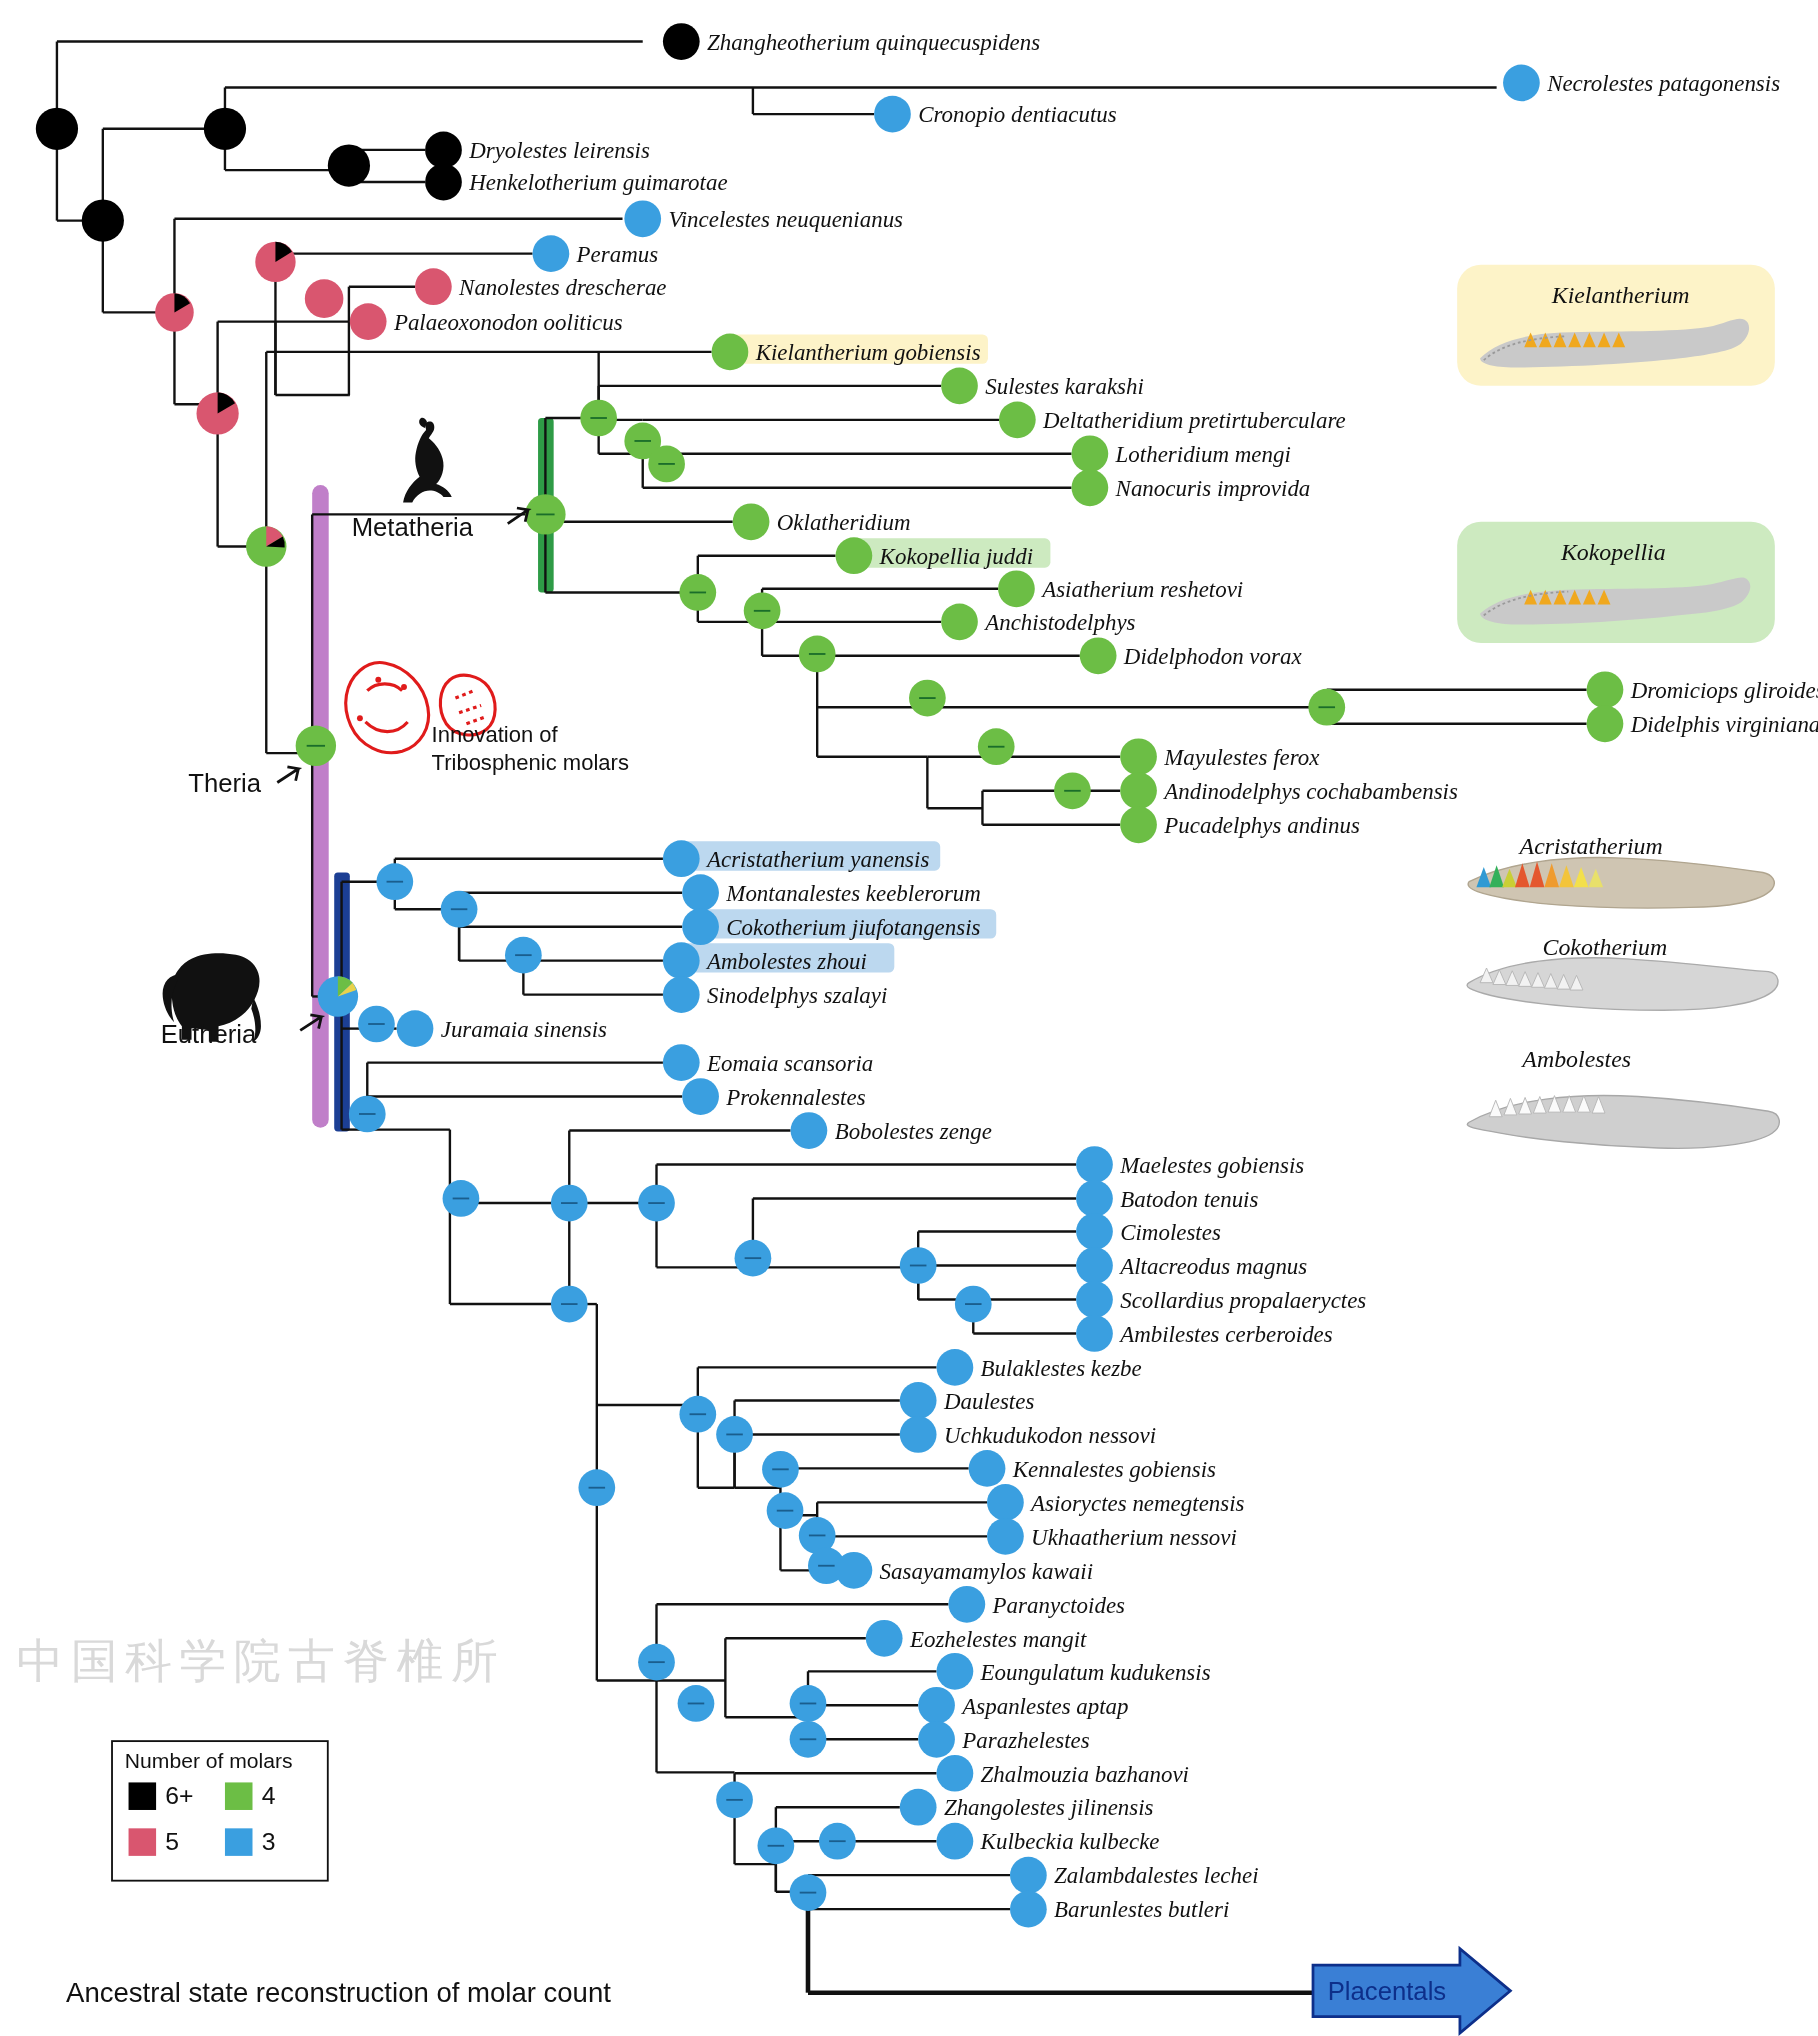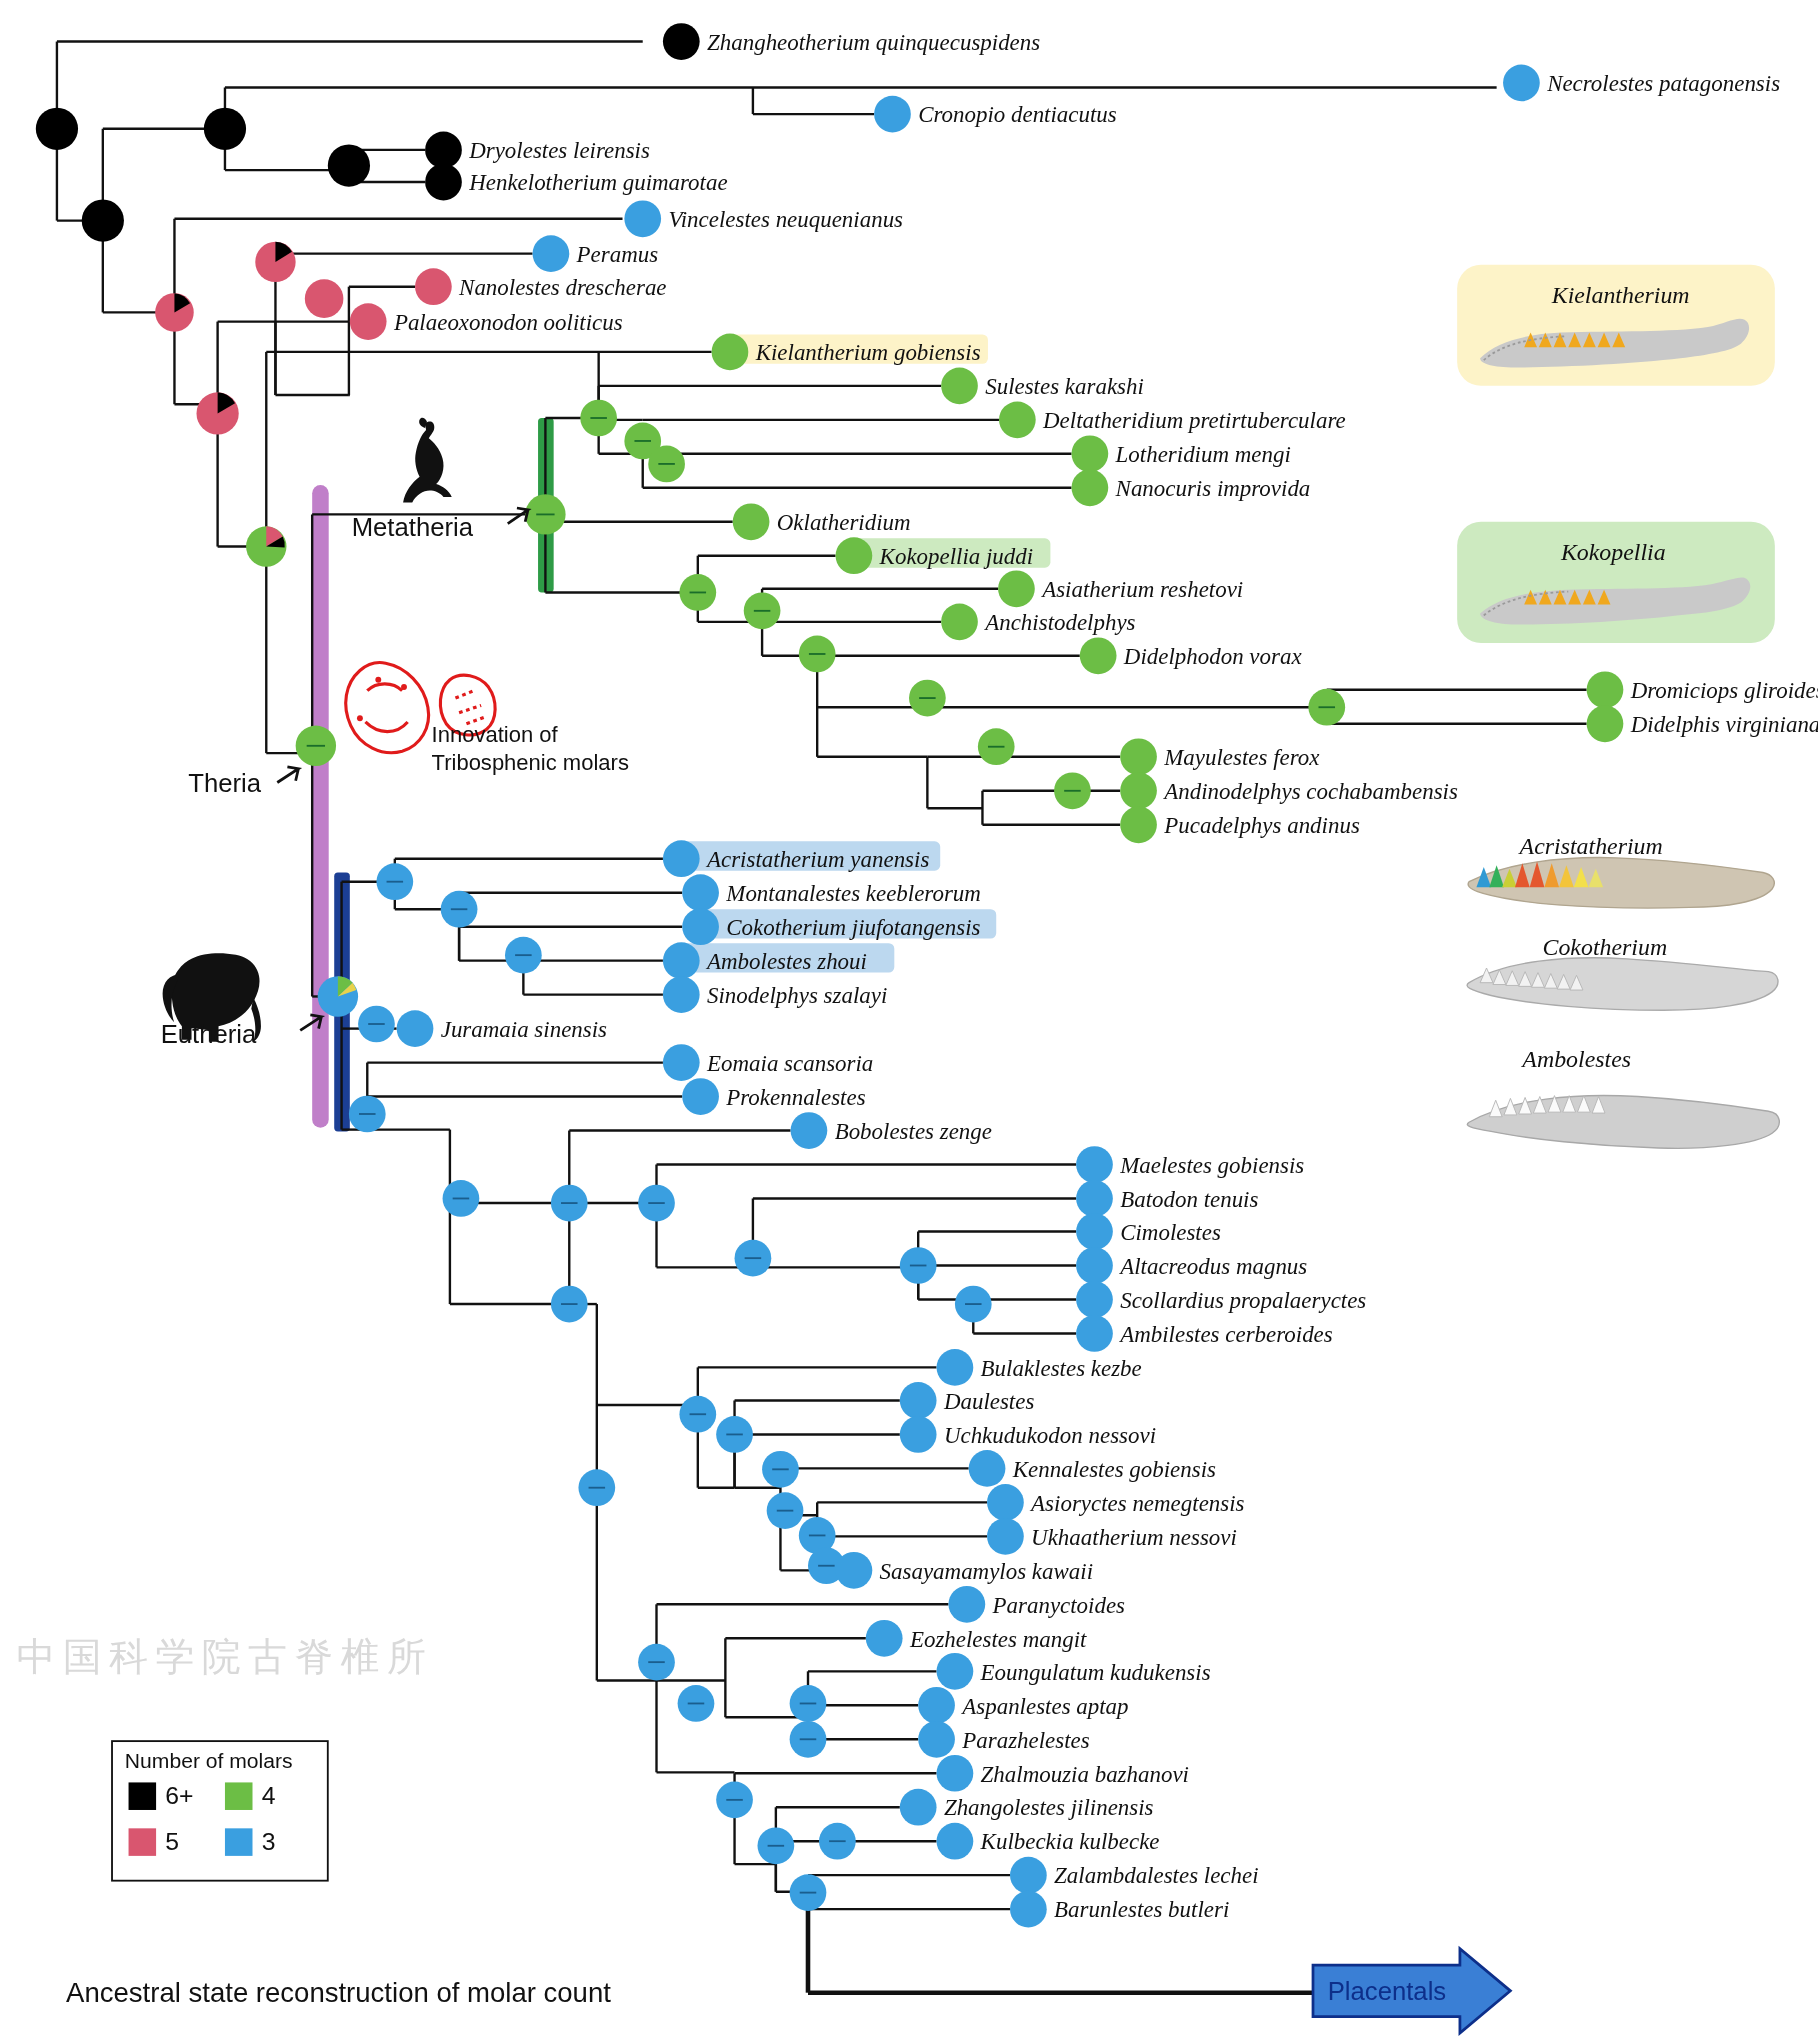--- a/index.html
+++ b/index.html
@@ -73,21 +73,21 @@
   .placentals-label {
     font-family: "Liberation Sans", sans-serif;
     font-size: 28px;
     fill: #0d2f8a;
   }
   .watermark {
     position: absolute;
     left: 16.5px;
     top: 1630px;
     font-family: "Liberation Serif", serif;
-    font-size: 39px;
+    font-size: 47px;
     color: #d9d9d9;
     letter-spacing: 7.3px;
     user-select: none;
     text-align: right;
   }
   .edge {
     stroke: #111111;
     stroke-width: 2.6;
     fill: none;
   }

